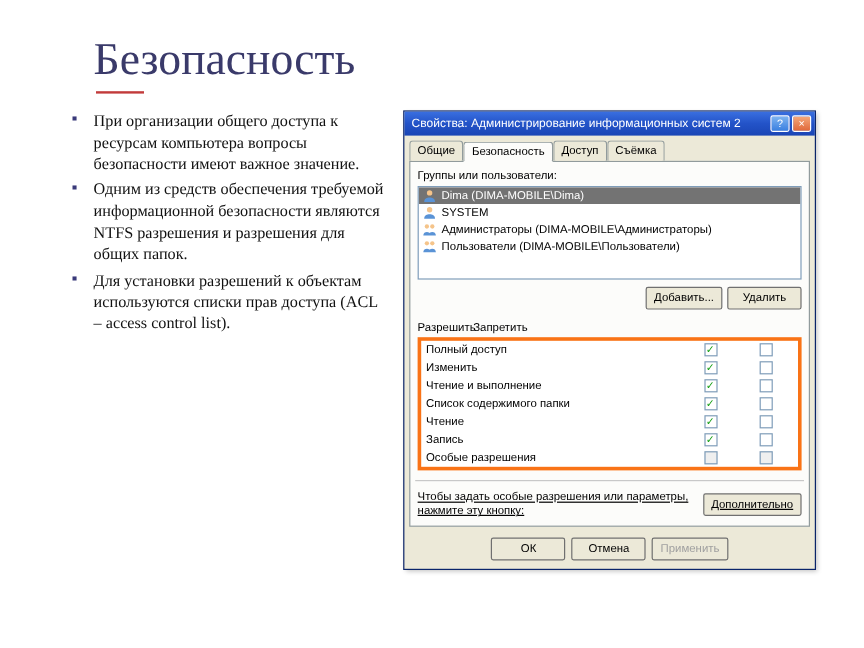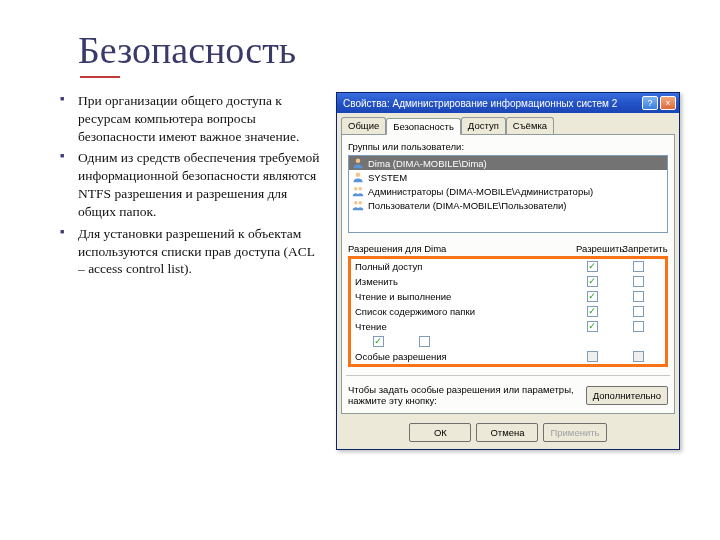--- a/index.html
+++ b/index.html
@@ -151,21 +151,21 @@
     width:46px; display:flex; justify-content:center;
   }
   .chk {
     width:11px; height:11px;
     border:1px solid #7f9db9; background:#fff;
     display:inline-flex; align-items:center; justify-content:center;
   }
   .chk.dis { background:#efefef; }
   .chk .tick { font-size:9px; color:#17a017; line-height:1; }
   .separator { height:1px; background:#c8c8c8; margin:8px -2px; }
-  .footer-hint { font-size:9.5px; display:flex; align-items:center; gap:6px; }
+  .footer-hint { font-size:9.5px; display:flex; align-items:center; gap:6px;text-decoration:underline; }
   .footer-hint .fh-text { flex:1; line-height:1.2; }
   .dlg-buttons {
     display:flex; justify-content:center; gap:5px;
     padding:5px 6px 7px 6px;
   }
 </style>
 </head>
 <body>
 
 <div class="slide">
@@ -233,23 +233,26 @@
                 <svg viewBox="0 0 16 16">
                   <circle cx="5" cy="5" r="2.4" fill="#f5c48a"></circle>
                   <circle cx="11" cy="5" r="2.4" fill="#f5c48a"></circle>
                   <path d="M1 15c0-3 2-4 4-4s4 1 4 4M7 15c0-3 2-4 4-4s4 1 4 4" fill="#5a93d6"></path>
                 </svg>
               </span>
             <span>Пользователи (DIMA-MOBILE\Пользователи)</span>
           </div>
         </div>
 
+        <div class="btn-row">
+          <div class="btn">Добавить...</div>
+          <div class="btn">Удалить</div>
+        </div>
 
         <div class="perm-head">
-          <div class="phl">Разрешения для Dima</div>
           <div class="col">Разрешить</div>
           <div class="col">Запретить</div>
         </div>
 
         <div class="perm-list" id="perm-list">
             <div class="perm-row">
               <div class="pl">Полный доступ</div>
               <div class="cb">
                 <span class="chk">
                   <span class="tick">✓</span>
@@ -297,20 +300,21 @@
               <div class="cb">
                 <span class="chk">
                   <span class="tick">✓</span>
                 </span>
               </div>
               <div class="cb">
                 <span class="chk"></span>
               </div>
             </div>
             <div class="perm-row">
+              <div class="pl">Запись</div>
               <div class="cb">
                 <span class="chk">
                   <span class="tick">✓</span>
                 </span>
               </div>
               <div class="cb">
                 <span class="chk"></span>
               </div>
             </div>
             <div class="perm-row">

